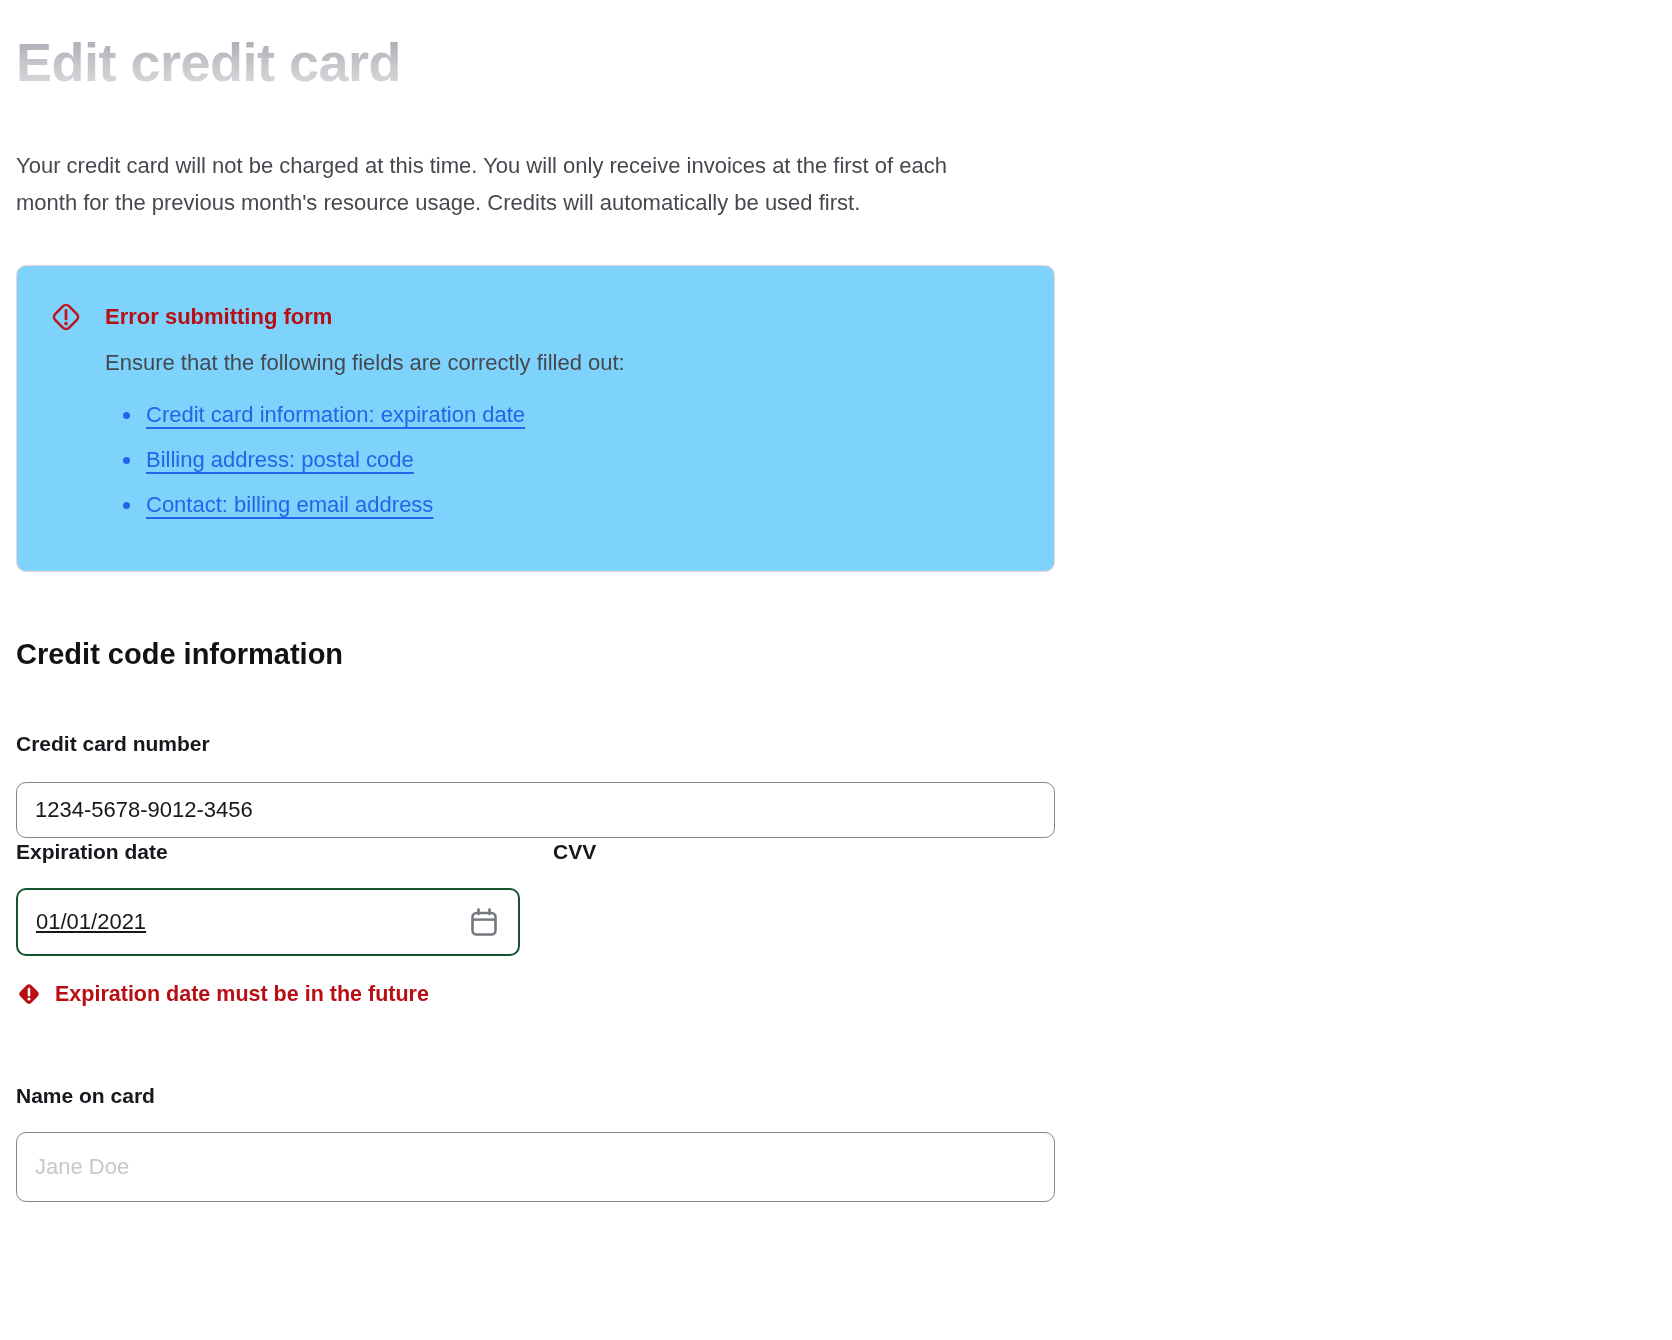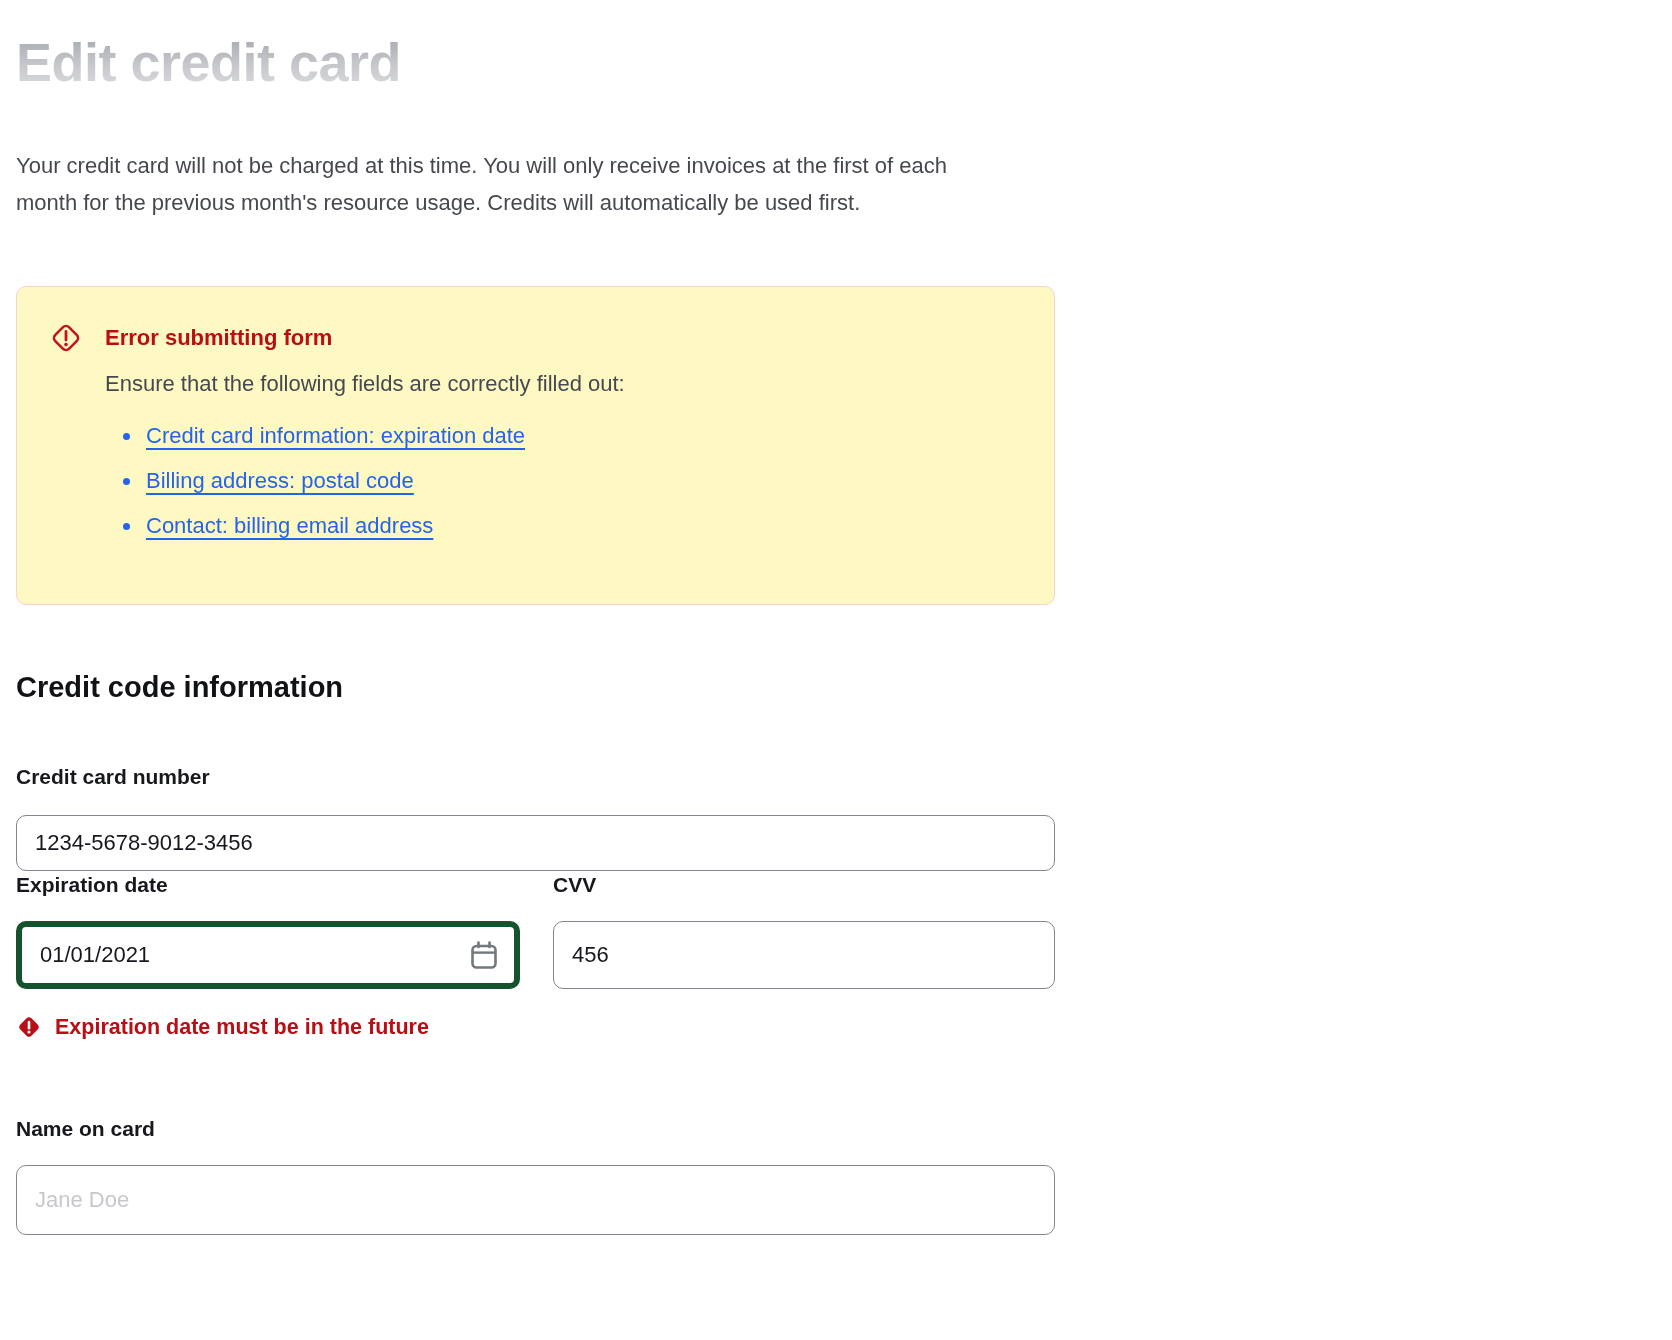--- a/index.html
+++ b/index.html
@@ -28,26 +28,26 @@
   }
   .intro {
     margin-top: 56px;
     width: 980px;
     font-size: 22px;
     line-height: 37px;
     color: #45494f;
   }
   
   .alert {
-    margin-top: 65px;
+    margin-top: 44px;
     width: 1039px;
-    background: #fef9c3;
+    background: #7dd3fc;
     border: 1px solid #f6d3d0;
     border-radius: 10px;
-    padding: 34px 40px 48px 32px;
+    padding: 34px 40px 36px 32px;
   }
   .alert-header {
     display: flex;
     align-items: center;
     gap: 22px;
   }
   .alert-title {
     font-size: 22px;
     font-weight: 700;
     color: #b80e14;
@@ -119,21 +119,22 @@
   }
   .text-input::placeholder { color: #c6c8cc; }
   .two-col {
     display: grid;
     grid-template-columns: 504px 502px;
     column-gap: 33px;
   }
   .two-col .text-input { margin-top: 22px; height: 68px; }
   .input-wrap { position: relative; }
   .input-error {
-    border: 6px solid #14532d;
+    border: 2px solid #14532d;
+    text-decoration: underline;
   }
   .calendar-icon-btn {
     position: absolute;
     right: 18px; bottom: 16px;
     width: 36px; height: 36px;
     display: flex; align-items: center; justify-content: center;
     background: transparent; border: none; cursor: pointer;
   }
   .inline-error {
     margin-top: 24px;
@@ -216,21 +217,20 @@
             <rect x="5.2" y="5.2" width="15.6" height="15.6" rx="3.4" transform="rotate(45 13 13)" fill="#b80e14"></rect>
             <line x1="13" y1="8" x2="13" y2="14.2" stroke="#ffffff" stroke-width="2.6" stroke-linecap="round"></line>
             <circle cx="13" cy="18" r="1.6" fill="#ffffff"></circle>
           </svg>
         </span>
         <span>Expiration date must be in the future</span>
       </div>
     </div>
     <div>
       <div class="field-label">CVV</div>
-      <input class="text-input" type="text" value="456" style="">
     </div>
   </div>
 
   <div class="field-label mt-label-2">Name on card</div>
   <input class="text-input name-input" type="text" placeholder="Jane Doe" style="">
 
 </div>
 
 <div class="bottom-fade"></div>
 

